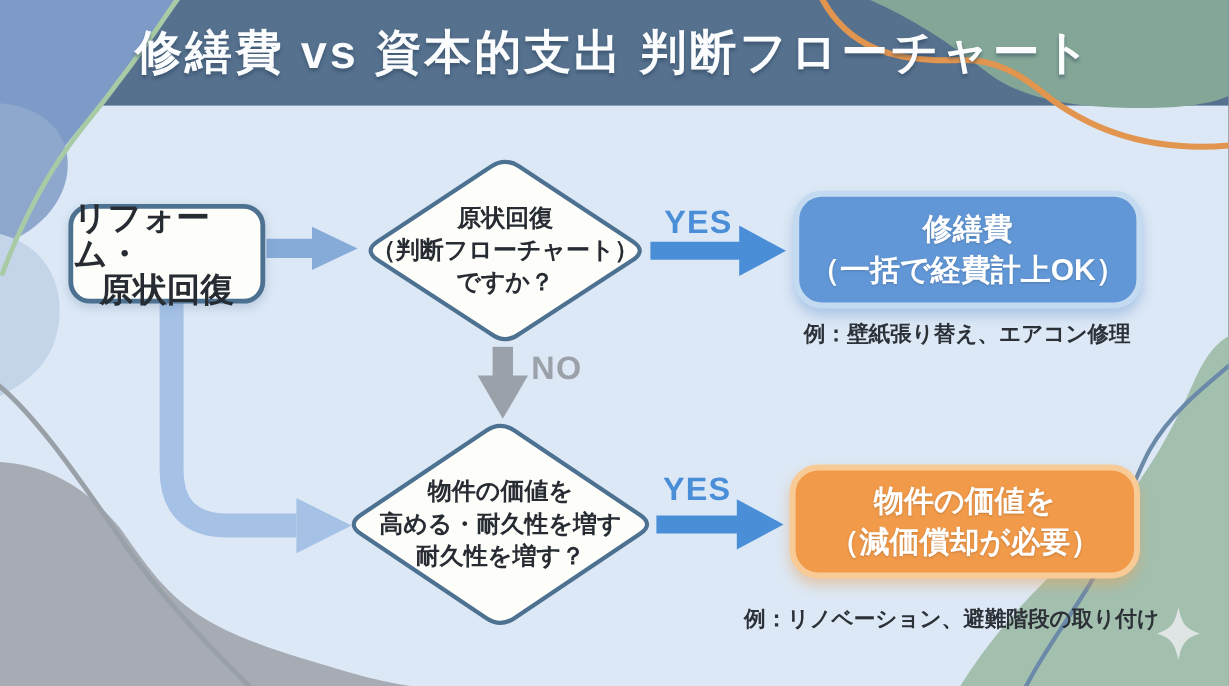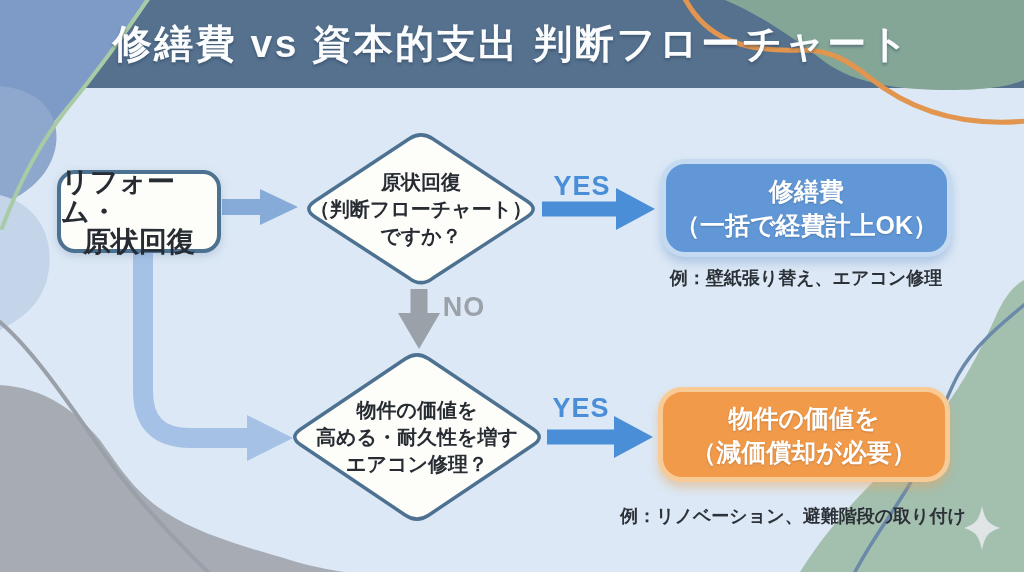--- a/index.html
+++ b/index.html
@@ -124,21 +124,21 @@
 
   <div class="abs diamond-label d1">
     <div>原状回復</div>
     <div>（判断フローチャート）</div>
     <div>ですか？</div>
   </div>
 
   <div class="abs diamond-label d2">
     <div>物件の価値を</div>
     <div>高める・耐久性を増す</div>
-    <div>エアコン修理？</div>
+    <div>耐久性を増す？</div>
   </div>
 
   <div class="abs yesno yes" style="left:582px;top:186px;">YES</div>
   <div class="abs yesno no" style="left:464px;top:307px;">NO</div>
   <div class="abs yesno yes" style="left:581px;top:408px;">YES</div>
 
   <div class="abs result-box repair-box">
     <div>修繕費</div>
     <div>（一括で経費計上OK）</div>
   </div>

